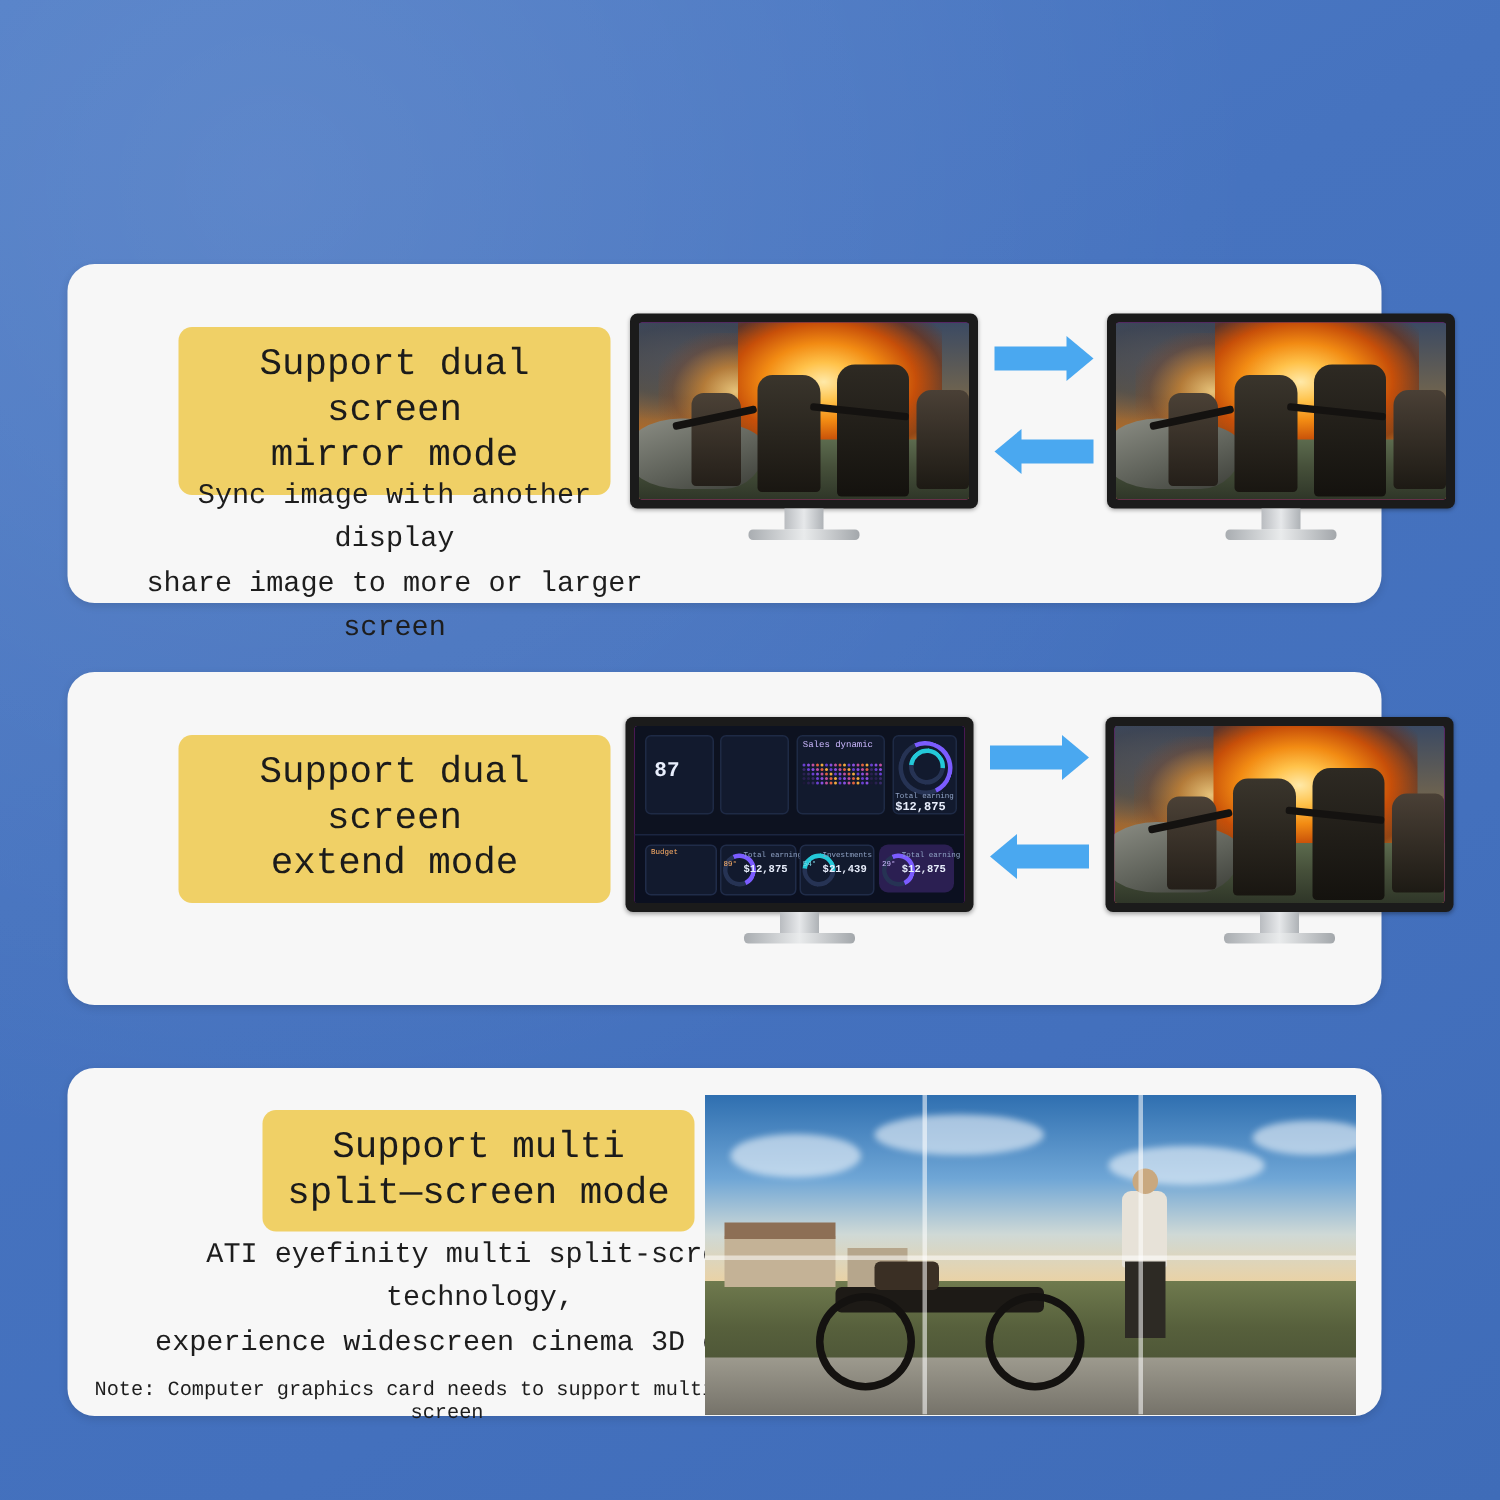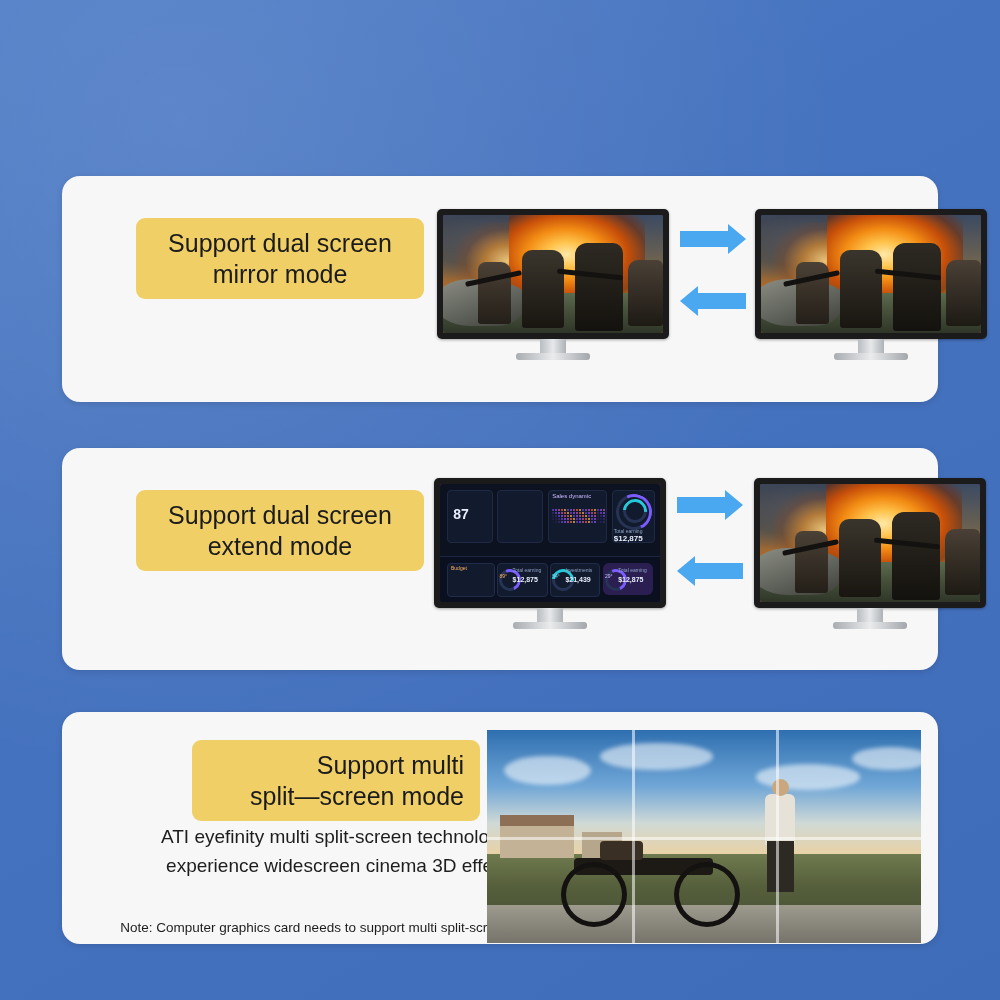--- a/index.html
+++ b/index.html
@@ -20,24 +20,25 @@
     position:absolute;top:54px;left:0;width:100%;
     text-align:center;
     color:#ffffff;
     font-size:59px;
     font-weight:bold;
     letter-spacing:-0.5px;
     line-height:1.1;
   }
   .card{
     position:absolute;
-    left:62px;width:876px;
+    left:45px;width:876px;
     background:#f7f7f7;
     border-radius:18px;
     box-shadow:0 2px 6px rgba(0,0,0,0.12);
+    font-family:Liberation Mono, monospace;
   }
   #card1{top:176px;height:226px;}
   #card2{top:448px;height:222px;}
   #card3{top:712px;height:232px;}
 
   .badge{
     position:absolute;
     background:#f0d066;
     border-radius:9px;
     color:#1b1b1b;
@@ -160,20 +161,22 @@
 <body>
 
 <div class="page">
 
 
   <div class="card" id="card1">
 
     <div class="badge" style="left:74px;top:42px;width:288px;">Support dual screen
 mirror mode</div>
 
+    <div class="sub" style="left:44px;top:140px;width:348px;">Sync image with another display
+share image to more or larger screen</div>
 
     <div class="monitor" style="left:375px;top:33px;width:232px;height:130px;">
       <div class="bezel">
         <div class="screen">
           <div class="art-game">
             <div class="ag-sky"></div>
               <div class="ag-smoke"></div>
               <div class="ag-blast2"></div>
               <div class="ag-blast"></div>
             <div class="ag-ground"></div>
@@ -400,21 +403,21 @@
       </div>
       <div class="stand" style="top:130px;">
         <div class="neck"></div>
           <div class="base"></div>
       </div>
     </div>
   </div>
 
   <div class="card" id="card3">
 
-    <div class="badge" style="left:130px;top:28px;width:288px;text-align:right;">Support multi
+    <div class="badge" style="left:130px;top:28px;width:288px;">Support multi
 split—screen mode</div>
 
     <div class="sub" style="left:32px;top:110px;width:486px;">ATI eyefinity multi split-screen technology,
 experience widescreen cinema 3D effect</div>
 
     <div class="note" style="left:10px;top:208px;width:486px;">Note: Computer graphics card needs to support multi split-screen</div>
 
     <div class="wall" style="left:425px;top:18px;width:434px;height:213px;">
       <div class="art-wall">
         <div class="wv-sky"></div>

